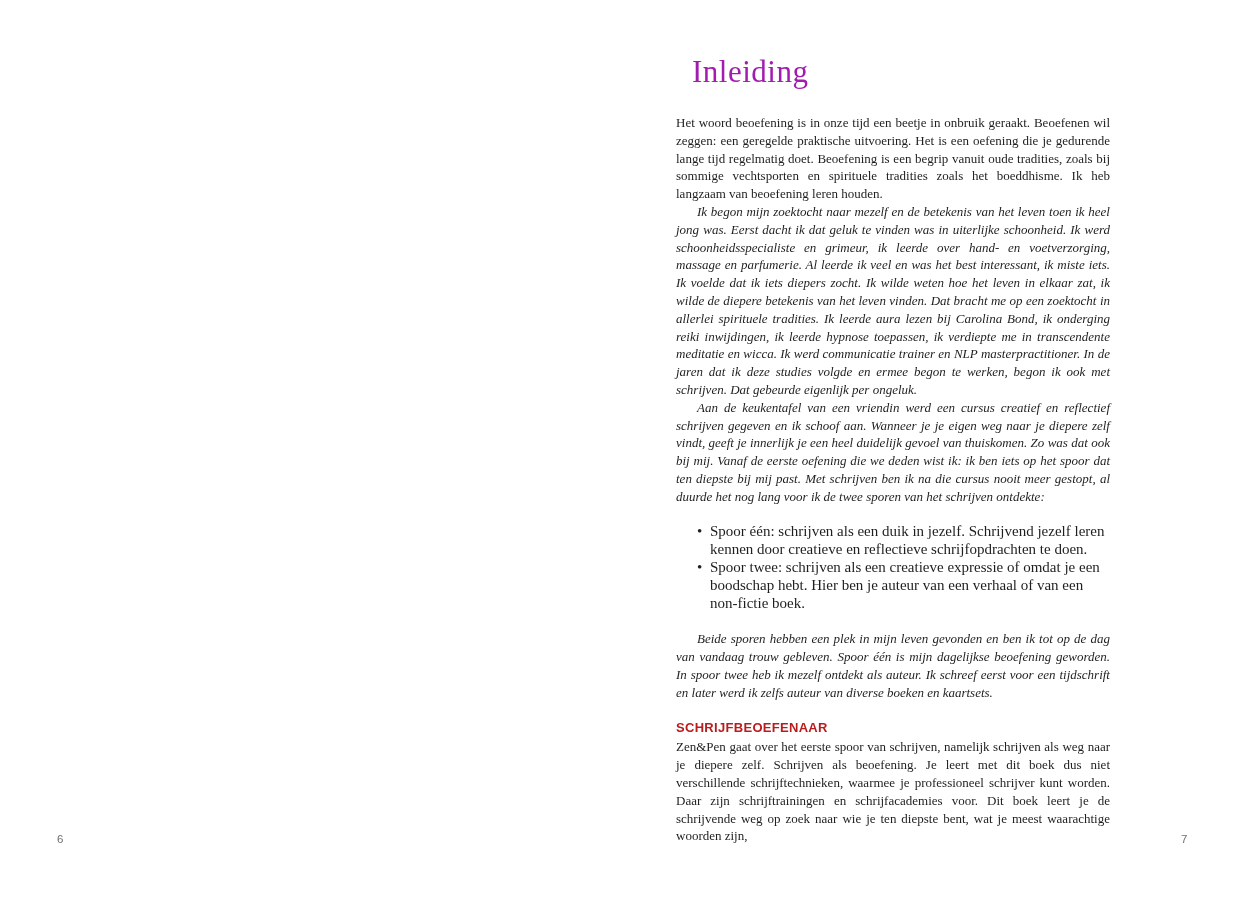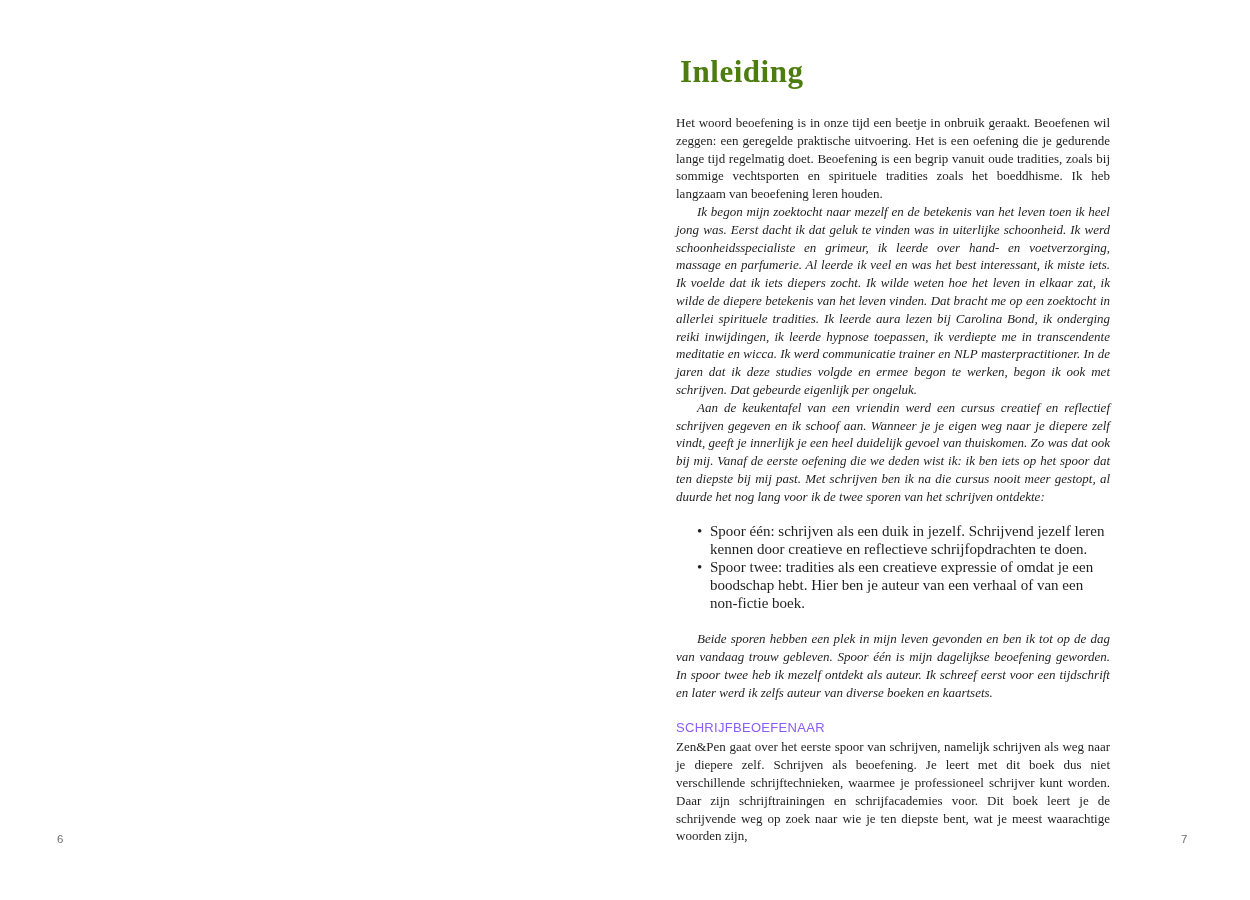--- a/index.html
+++ b/index.html
@@ -29,26 +29,26 @@
   .content {
     position: absolute;
     left: 51px;   
     top: 55px;
     width: 434px;
     color: #1e1e1e;
   }
 
   h1.chapter-title {
     font-family: "Liberation Serif", "DejaVu Serif", serif;
-    font-weight: 700;
+    font-weight: 400;
     font-size: 31px;
     line-height: 1.1;
     letter-spacing: 0.5px;
-    margin: 0 0 25px 4px;
-    color: #4d7c0f;
+    margin: 0 0 25px 16px;
+    color: #a21caf;
   }
 
   p.body-par {
     margin: 0;
     font-size: 13px;
     line-height: 17.8px;
     text-align: justify;
     color: #1e1e1e;
   }
   p.indent { text-indent: 21px; font-style: italic; }
@@ -67,25 +67,25 @@
   }
   ul.tracks-list li::before {
     content: "\2022";
     position: absolute;
     left: -13px;
     top: 0;
   }
 
   h2.section-heading {
     font-family: "Liberation Sans", "DejaVu Sans", sans-serif;
-    font-weight: 400;
+    font-weight: 700;
     font-size: 13px;
     letter-spacing: 0.3px;
     margin: 19px 0 3px 0;
-    color: #8b5cf6;
+    color: #b91c1c;
   }
 
   .page-number {
     position: absolute;
     font-family: "Liberation Sans", "DejaVu Sans", sans-serif;
     font-size: 11.5px;
     color: #6f6f6f;
   }
   .page-number-left  { left: 57px;  top: 833px; }
   .page-number-right { left: 556px; top: 833px; }
@@ -105,21 +105,21 @@
       <h1 class="chapter-title">Inleiding</h1>
 
       <p class="body-par">Het woord beoefening is in onze tijd een beetje in onbruik geraakt. Beoefenen wil zeggen: een geregelde praktische uitvoering. Het is een oefening die je gedurende lange tijd regelmatig doet. Beoefening is een begrip vanuit oude tradities, zoals bij sommige vechtsporten en spirituele tradities zoals het boeddhisme. Ik heb langzaam van beoefening leren houden.</p>
 
       <p class="body-par indent">Ik begon mijn zoektocht naar mezelf en de betekenis van het leven toen ik heel jong was. Eerst dacht ik dat geluk te vinden was in uiterlijke schoonheid. Ik werd schoonheidsspecialiste en grimeur, ik leerde over hand- en voetverzorging, massage en parfumerie. Al leerde ik veel en was het best interessant, ik miste iets. Ik voelde dat ik iets diepers zocht. Ik wilde weten hoe het leven in elkaar zat, ik wilde de diepere betekenis van het leven vinden. Dat bracht me op een zoektocht in allerlei spirituele tradities. Ik leerde aura lezen bij Carolina Bond, ik onderging reiki inwijdingen, ik leerde hypnose toepassen, ik verdiepte me in transcendente meditatie en wicca. Ik werd communicatie trainer en NLP masterpractitioner. In de jaren dat ik deze studies volgde en ermee begon te werken, begon ik ook met schrijven. Dat gebeurde eigenlijk per ongeluk.</p>
 
       <p class="body-par indent">Aan de keukentafel van een vriendin werd een cursus creatief en reflectief schrijven gegeven en ik schoof aan. Wanneer je je eigen weg naar je diepere zelf vindt, geeft je innerlijk je een heel duidelijk gevoel van thuiskomen. Zo was dat ook bij mij. Vanaf de eerste oefening die we deden wist ik: ik ben iets op het spoor dat ten diepste bij mij past. Met schrijven ben ik na die cursus nooit meer gestopt, al duurde het nog lang voor ik de twee sporen van het schrijven ontdekte:</p>
 
       <ul class="tracks-list">
         <li>Spoor één: schrijven als een duik in jezelf. Schrijvend jezelf leren kennen door creatieve en reflectieve schrijfopdrachten te doen.</li>
-        <li>Spoor twee: tradities als een creatieve expressie of omdat je een boodschap hebt. Hier ben je auteur van een verhaal of van een non-fictie boek.</li>
+        <li>Spoor twee: schrijven als een creatieve expressie of omdat je een boodschap hebt. Hier ben je auteur van een verhaal of van een non-fictie boek.</li>
       </ul>
 
       <p class="body-par indent">Beide sporen hebben een plek in mijn leven gevonden en ben ik tot op de dag van vandaag trouw gebleven. Spoor één is mijn dagelijkse beoefening geworden. In spoor twee heb ik mezelf ontdekt als auteur. Ik schreef eerst voor een tijdschrift en later werd ik zelfs auteur van diverse boeken en kaartsets.</p>
 
       <h2 class="section-heading">SCHRIJFBEOEFENAAR</h2>
 
       <p class="body-par">Zen&amp;Pen gaat over het eerste spoor van schrijven, namelijk schrijven als weg naar je diepere zelf. Schrijven als beoefening. Je leert met dit boek dus niet verschillende schrijftechnieken, waarmee je professioneel schrijver kunt worden. Daar zijn schrijftrainingen en schrijfacademies voor. Dit boek leert je de schrijvende weg op zoek naar wie je ten diepste bent, wat je meest waarachtige woorden zijn,</p>
 
     </div>
 

